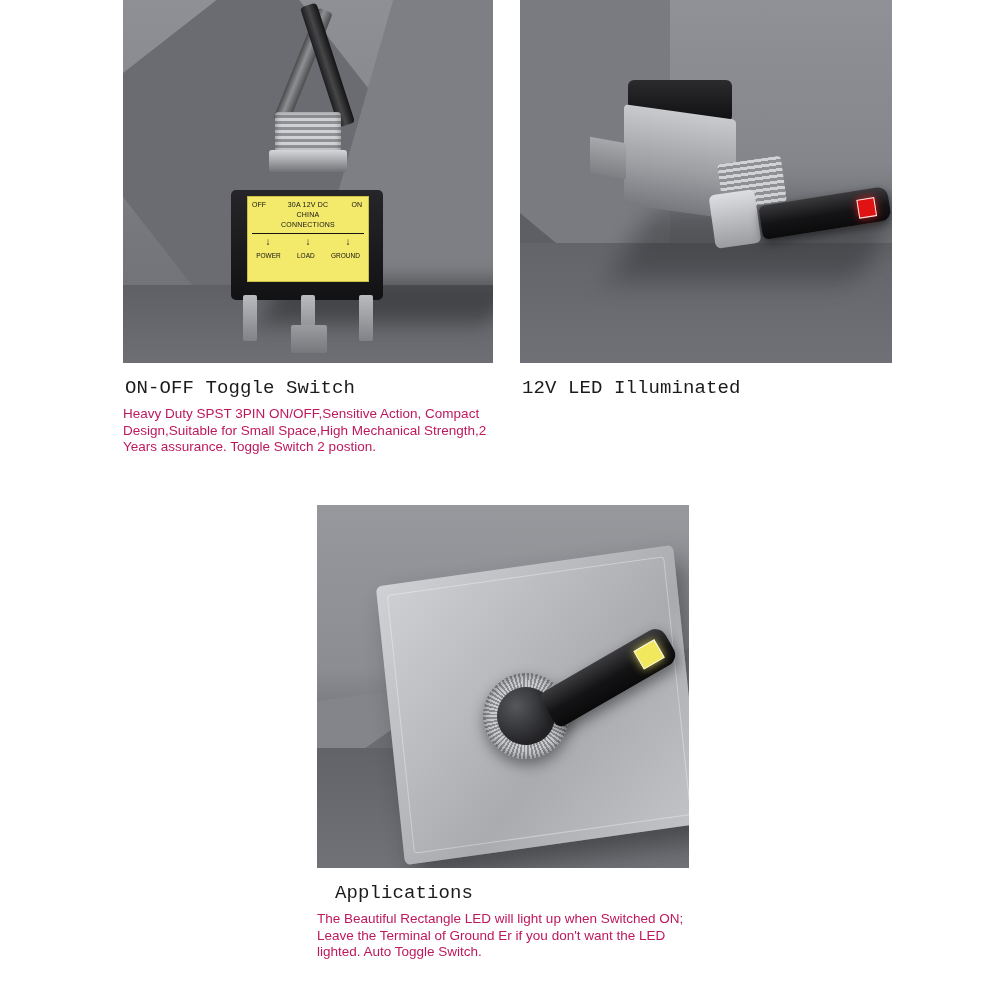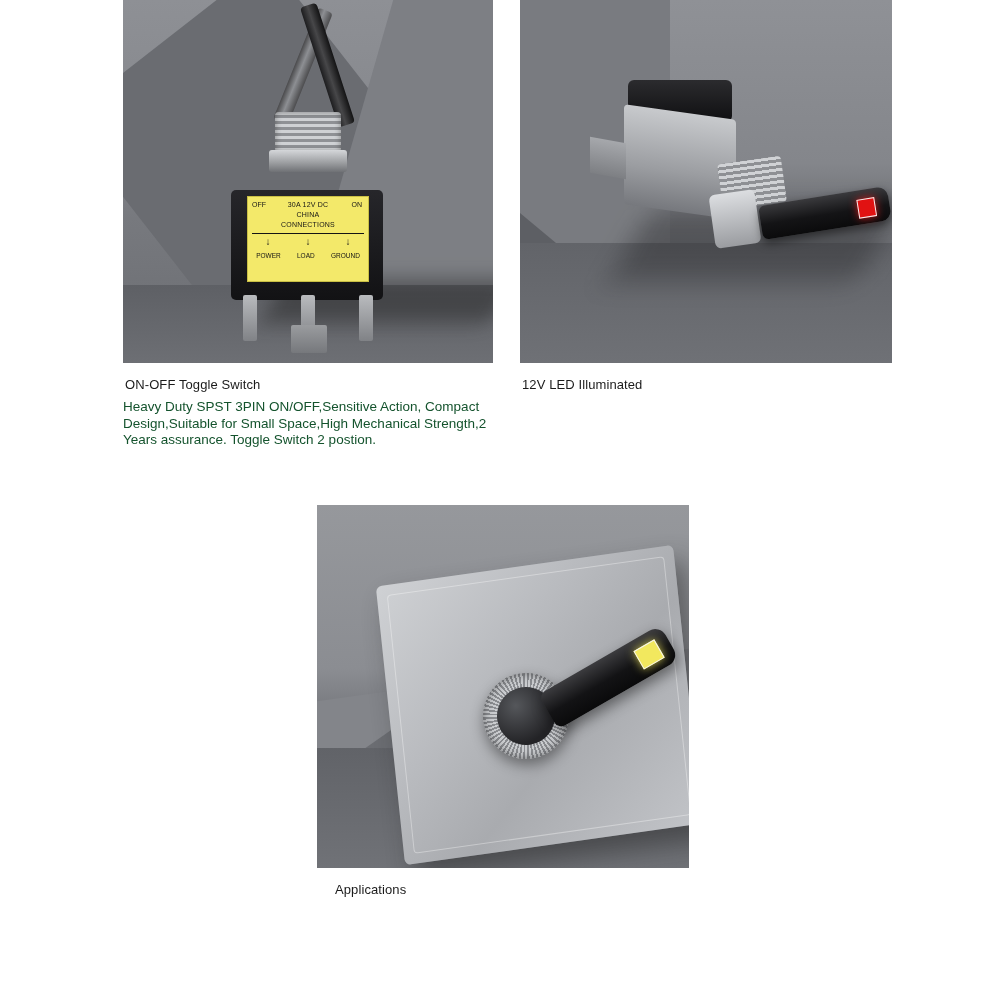--- a/index.html
+++ b/index.html
@@ -23,29 +23,30 @@
   
   .card {
     position: absolute;
   }
   .photo {
     position: relative;
     overflow: hidden;
     background: #6e6f73;
   }
   .caption-title {
-    font-size: 13px;
+    font-size: 19px;
     color: #1b1b1b;
     margin: 14px 0 7px 0;
     letter-spacing: 0.1px;
+    font-family: Liberation Mono, monospace;
   }
   .caption-body {
     font-size: 13.5px;
     line-height: 16.5px;
-    color: #14532d;
+    color: #be185d;
   }
 
   
   #card-onoff   { left: 123px; top: 0px;   width: 370px; }
   #card-led     { left: 520px; top: 0px;   width: 372px; }
   #card-apps    { left: 317px; top: 505px; width: 372px; }
 
   #card-onoff .photo { width: 370px; height: 363px; }
   #card-led   .photo { width: 372px; height: 363px; }
   #card-apps  .photo { width: 372px; height: 363px; }
@@ -308,15 +309,16 @@
       </div>
       <div class="sw3-ring"></div>
       <div class="sw3-lever">
         <div class="sw3-led"></div>
       </div>
 
       <span class="hidden-text">Toggle switch mounted on a brushed metal square plate with yellow illuminated LED lever</span>
     </div>
 
     <div class="caption-title">Applications</div>
+    <div class="caption-body">The Beautiful Rectangle LED will light up when Switched ON; Leave the Terminal of Ground Er if you don't want the LED lighted. Auto Toggle Switch.</div>
   </div>
 
 </div>
 
 </body></html>

